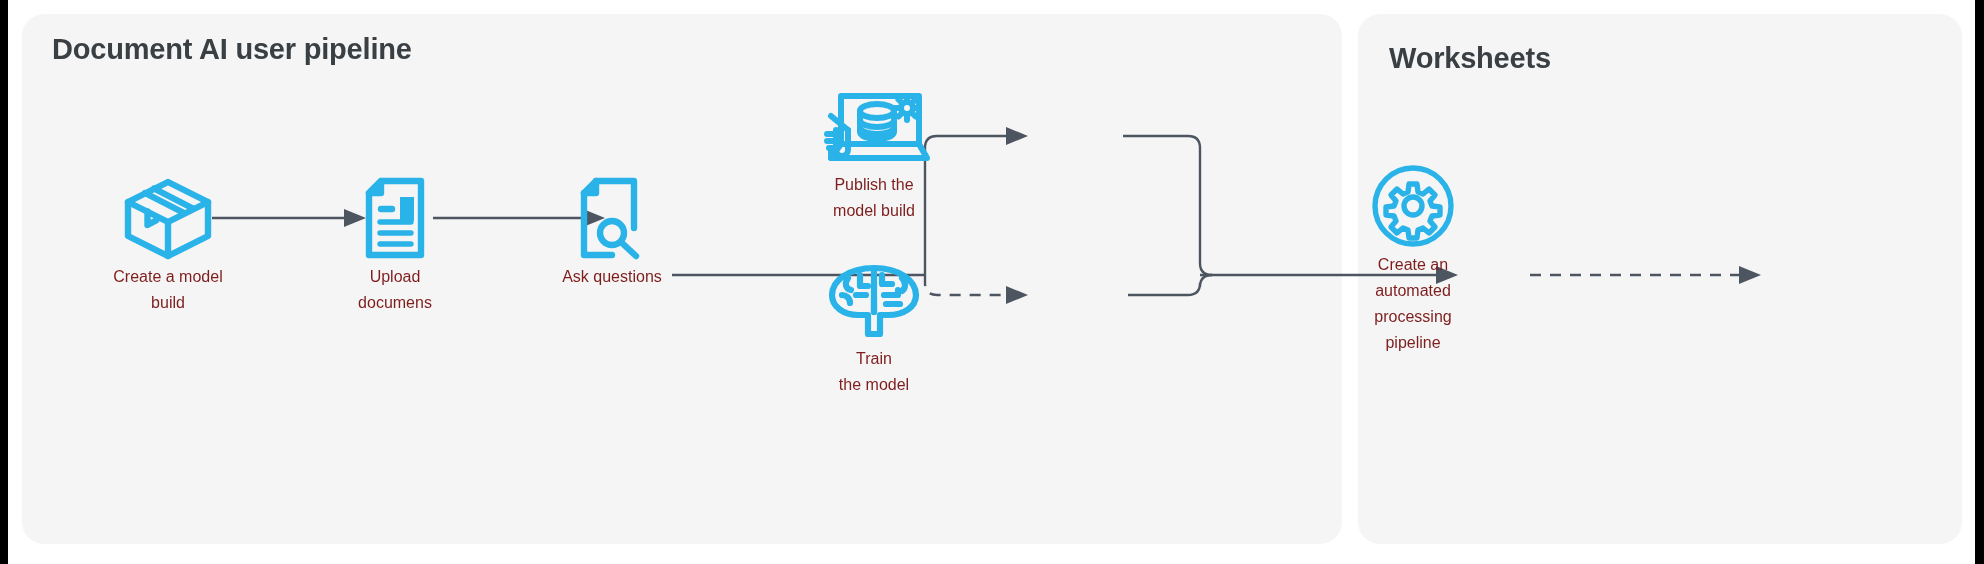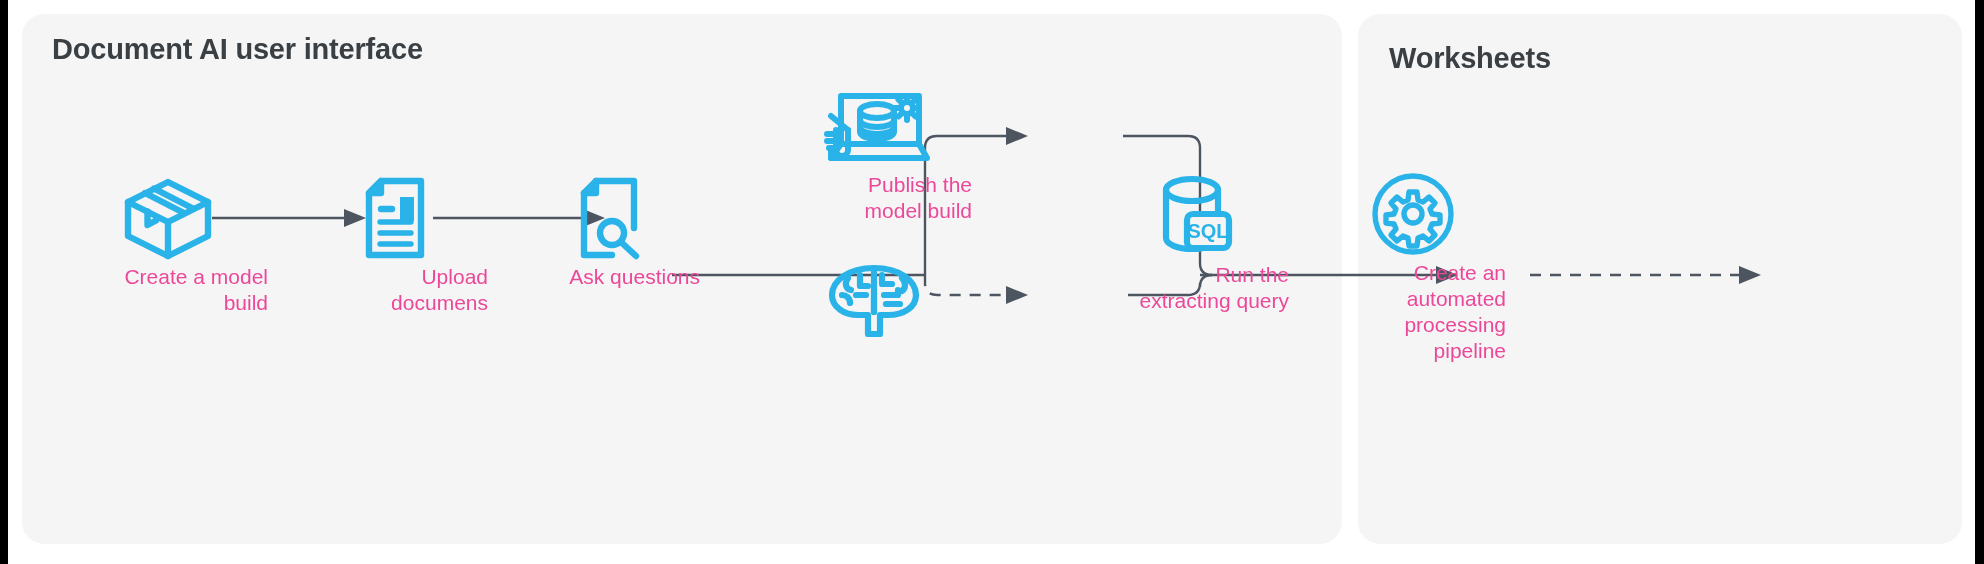--- a/index.html
+++ b/index.html
@@ -32,54 +32,53 @@
     letter-spacing:-0.2px;
     white-space:nowrap;
   }
   #title-left{left:52px;top:33px;}
   #title-right{left:1389px;top:42px;}
 
   .node{position:absolute;text-align:center;}
   .node .icon{display:block;margin:0 auto;}
   .node .label{
     display:block;
-    font-size:21px;
+    font-size:16px;
     line-height:26px;
-    color:#ec4899;
+    color:#7f1d1d;
     white-space:pre-line;
     margin-top:4px;
-    text-align:right;
   }
 
   #node-create{left:68px;top:176px;width:200px;}
   #node-upload{left:302px;top:176px;width:186px;}
   #node-ask{left:524px;top:176px;width:176px;}
   #node-publish{left:776px;top:82px;width:196px;}
   #node-train{left:776px;top:262px;width:196px;}
   #node-query{left:1095px;top:172px;width:194px;}
-  #node-pipeline{left:1320px;top:172px;width:186px;}
+  #node-pipeline{left:1320px;top:164px;width:186px;}
 
   #connectors{position:absolute;left:0;top:0;width:1984px;height:564px;}
 
   .flow-line{fill:none;stroke:#4d5561;stroke-width:2.4;}
   .flow-dash{fill:none;stroke:#4d5561;stroke-width:2.4;stroke-dasharray:11 9;}
   .arrow-head{fill:#4d5561;}
 </style>
 </head>
 <body>
 
 <div id="stage">
 
   <div class="edge-band edge-left"></div>
   <div class="edge-band edge-right"></div>
 
   <div class="panel" id="panel-left"></div>
   <div class="panel" id="panel-right"></div>
 
-  <div class="panel-title" id="title-left">Document AI user interface</div>
+  <div class="panel-title" id="title-left">Document AI user pipeline</div>
   <div class="panel-title" id="title-right">Worksheets</div>
 
   <svg id="connectors" viewBox="0 0 1984 564">
 
     <g>
       <path class="flow-line" d="M 212 218 L 344 218"></path>
       <polygon class="arrow-head" points="344,209 366,218 344,227"></polygon>
     </g>
 
     <g>
@@ -196,34 +195,24 @@
         <path d="M18 33 C22 33 26 36 26 41"></path>
         <path d="M36 13 L36 24 L44 24"></path>
         <path d="M32 33 L42 33"></path>
         <path d="M58 13 L58 22 L68 22"></path>
         <path d="M60 33 L74 33 L74 28"></path>
         <path d="M62 42 L76 42"></path>
         <path d="M78 16 C82 20 82 26 78 29"></path>
         <path d="M50 50 L50 36"></path>
       </g>
     </svg>
-  </div>
-
-  <div class="node" id="node-query">
-    <svg class="icon" width="82" height="86" viewBox="0 0 82 86">
-      <g fill="none" stroke="#29b3e8" stroke-width="6.2" stroke-linejoin="round" stroke-linecap="round">
-        <ellipse cx="41" cy="18" rx="26" ry="11"></ellipse>
-        <path d="M15 18 L15 66 A26 11 0 0 0 67 66 L67 18"></path>
-      </g>
-      <rect x="36" y="42" width="42" height="34" rx="6" fill="#f5f5f5" stroke="#29b3e8" stroke-width="6.2"></rect>
-      <text x="57" y="66" font-family="'Liberation Sans', sans-serif" font-size="20" font-weight="bold" fill="#29b3e8" text-anchor="middle">SQL</text>
-    </svg>
-    <span class="label">Run the
-extracting query</span>
-  </div>
+    <span class="label">Train
+the model</span>
+  </div>
+
 
   <div class="node" id="node-pipeline">
     <svg class="icon" width="84" height="84" viewBox="0 0 84 84">
       <g fill="none" stroke="#29b3e8" stroke-width="5.4" stroke-linejoin="round" stroke-linecap="round">
         <circle cx="42" cy="42" r="38"></circle>
         <circle cx="42" cy="42" r="9"></circle>
         <path d="M38 20 L46 20 L47 28 L52 30 L58 25 L64 31 L59 37 L61 42 L69 43 L69 51 L61 52 L59 57 L64 63 L58 69 L52 64 L47 66 L46 74 L38 74 L37 66 L32 64 L26 69 L20 63 L25 57 L23 52 L15 51 L15 43 L23 42 L25 37 L20 31 L26 25 L32 30 L37 28 Z"></path>
       </g>
     </svg>
     <span class="label">Create an

